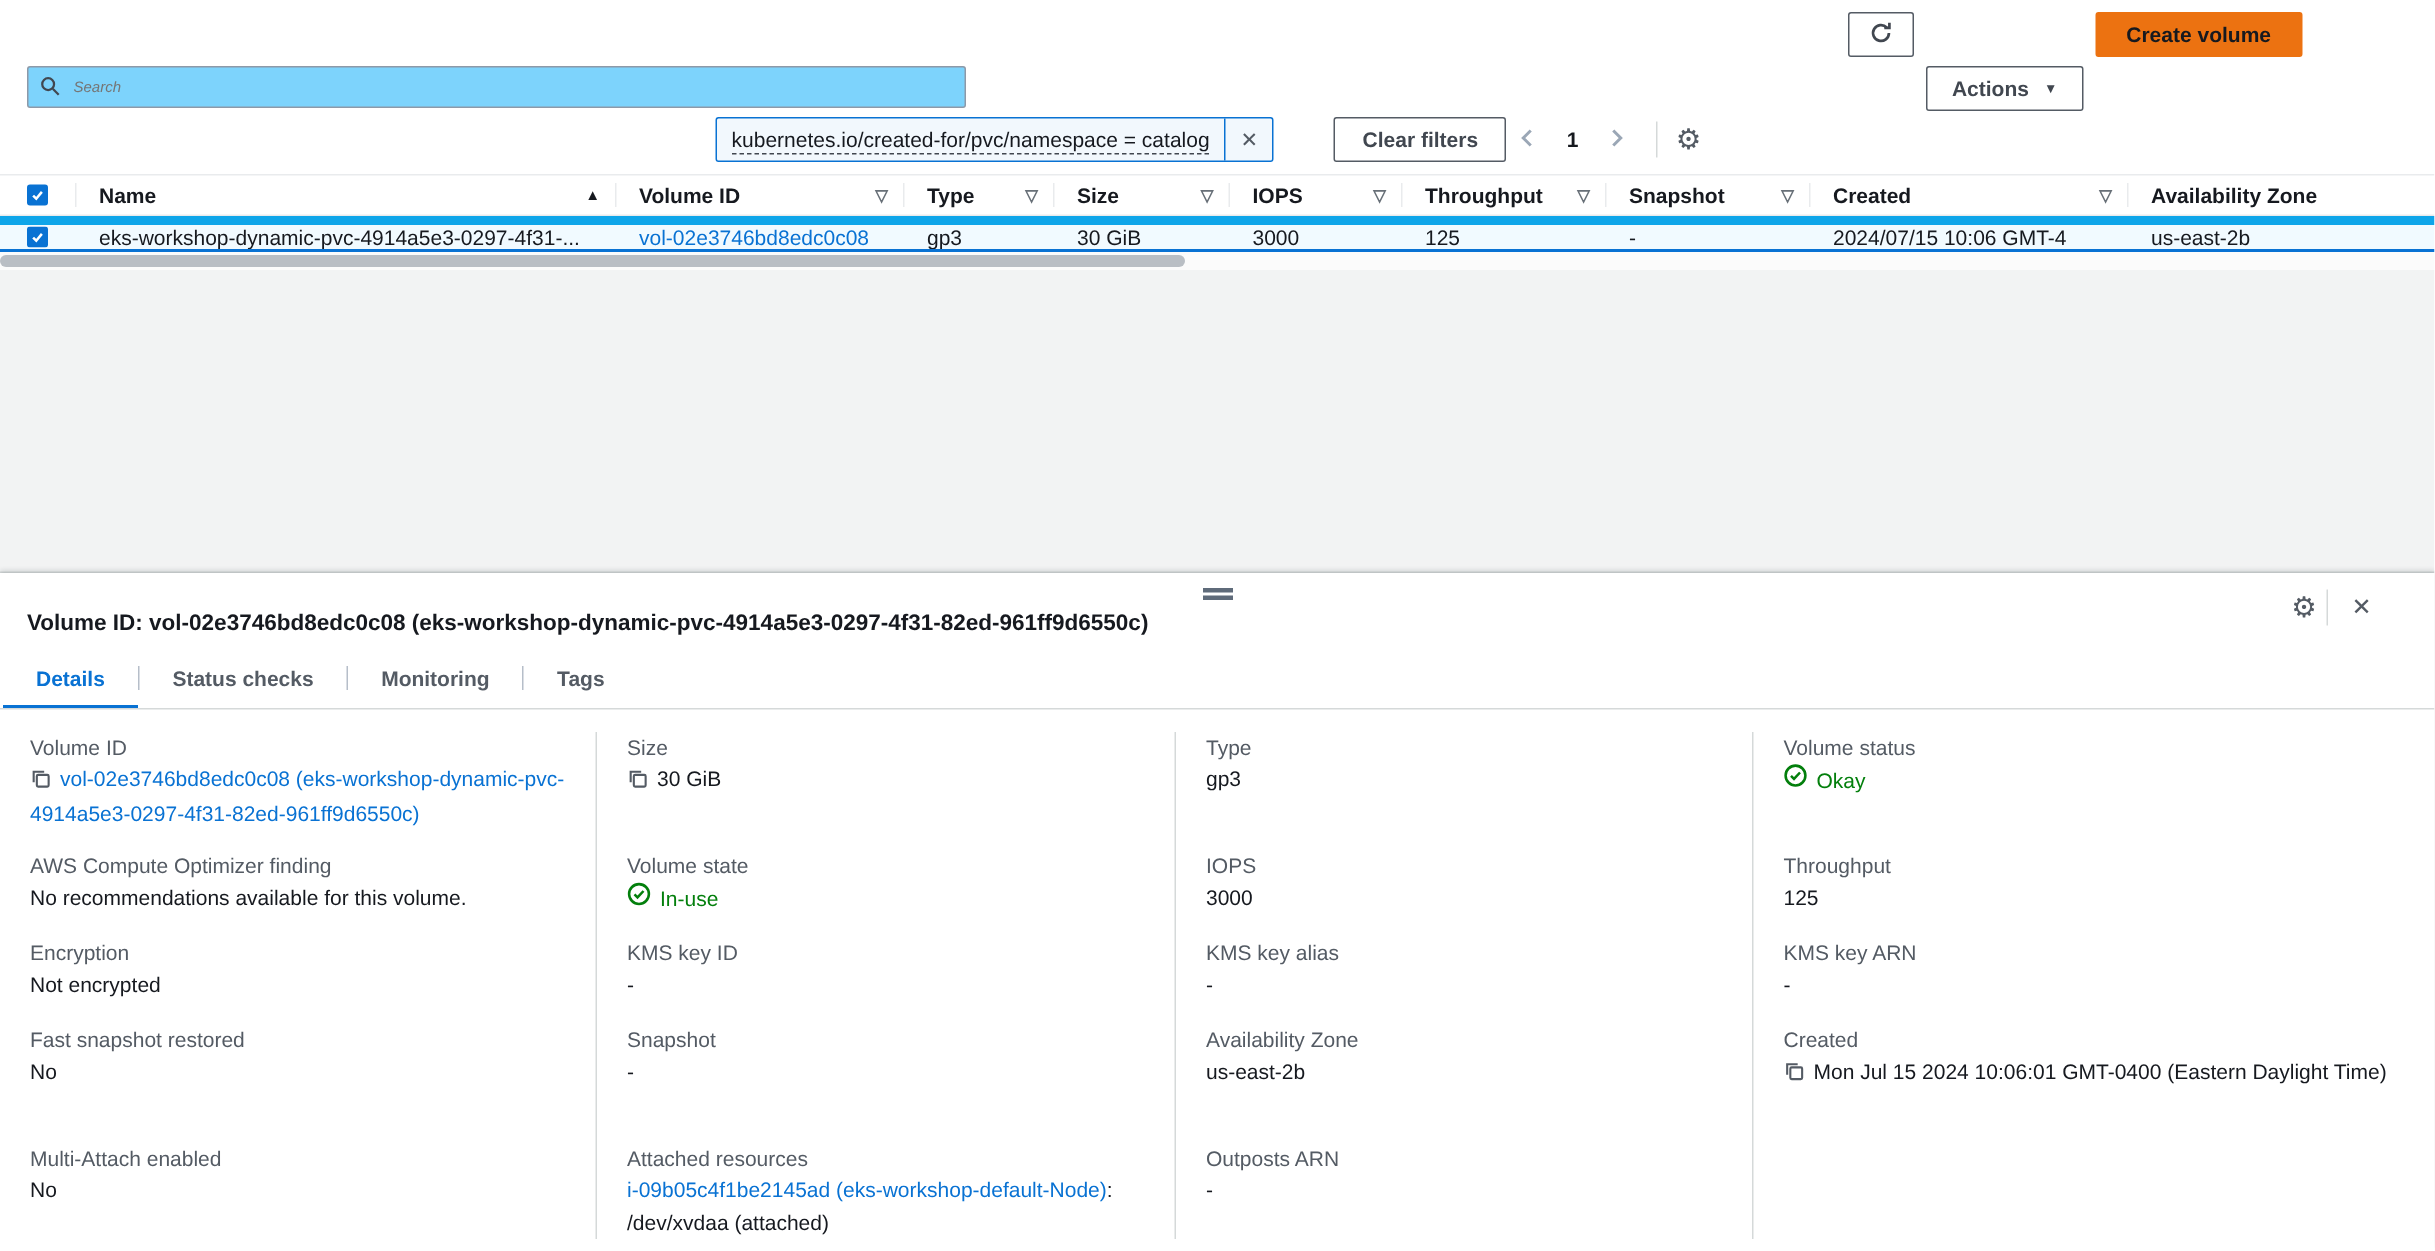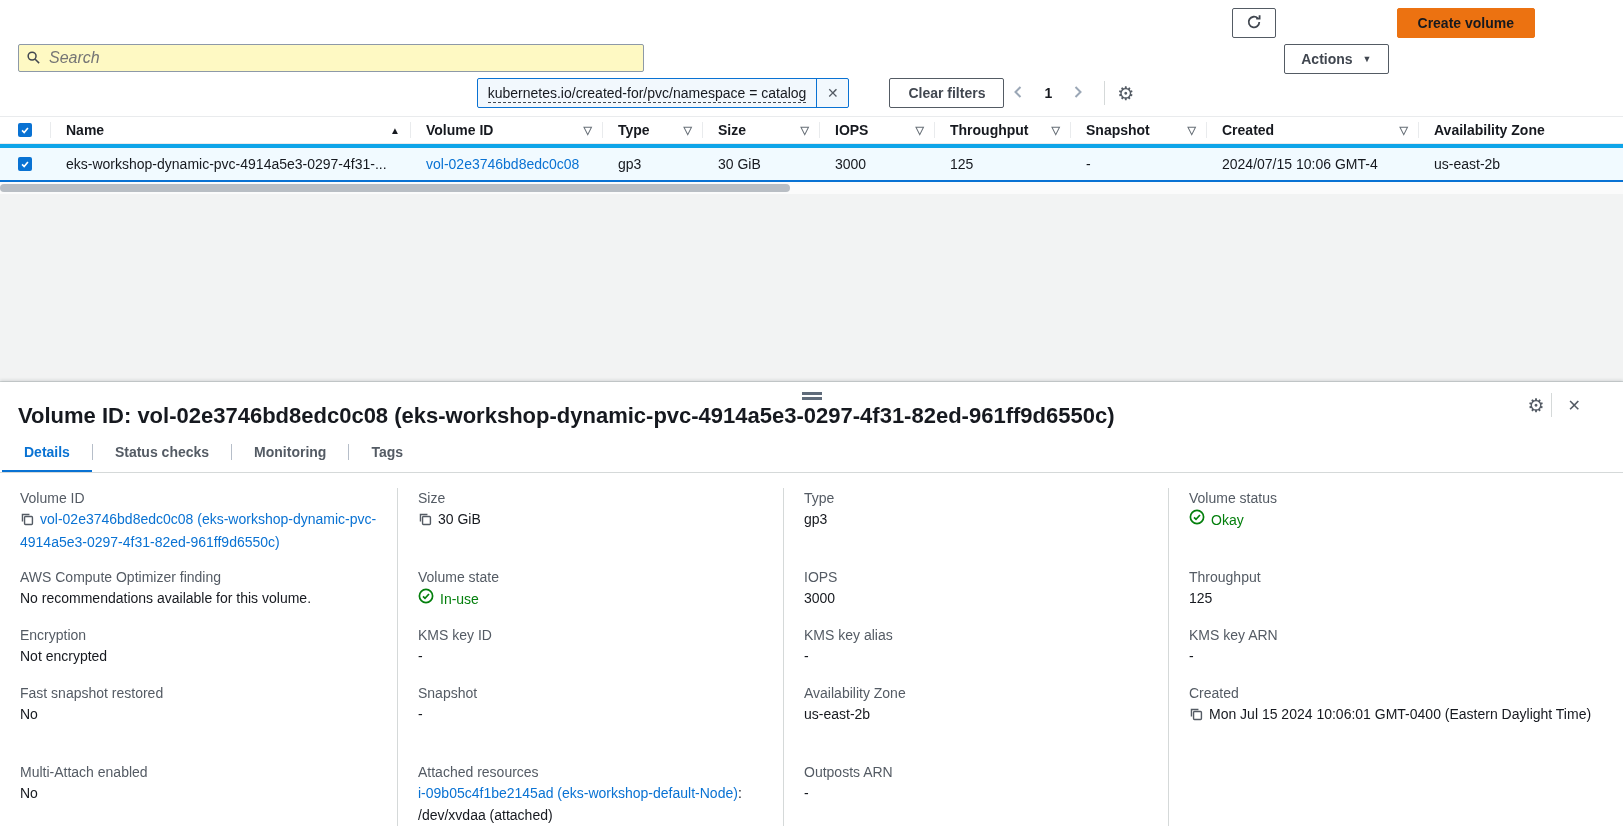--- a/index.html
+++ b/index.html
@@ -21,21 +21,21 @@
          font-weight:700; color:#414750; font-size:14px; display:inline-flex;
          align-items:center; justify-content:center; cursor:pointer; font-family:inherit; }
   .btn-icon { width:44px; }
   .btn-actions { padding:0 16px; gap:10px;margin-top:36px; }
   .caret { font-size:9px; color:#414750; }
   .btn-primary { background:#ec7211; border-color:#ec7211; color:#16191f; padding:0 20px; }
   
   .search-row { margin-top:2px; }
   .search-box { position:relative; width:626px; }
   .search-box input { width:100%; height:28px; border:1px solid #8d99a8; border-radius:2px;
-       padding:0 8px 0 30px; font-style:italic; color:#687078; font-size:16px; font-family:inherit; background:#fef9c3; }
+       padding:0 8px 0 30px; font-style:italic; color:#687078; font-size:10px; font-family:inherit; background:#7dd3fc; }
   .search-glyph { position:absolute; left:8px; top:6px; }
   
   .filter-row { display:flex; justify-content:center; align-items:center; margin-top:6px; padding-bottom:8px; }
   .filter-left { display:flex; align-items:center; gap:40px; }
   .token { display:flex; align-items:stretch; border:1px solid #0972d3; border-radius:2px; background:#f2f8fd; height:30px; }
   .token-label { padding:0 10px; display:flex; align-items:center; }
   .token-label span { border-bottom:1px dashed #414750; line-height:18px; }
   .token-x { width:32px; display:flex; align-items:center; justify-content:center; border-left:1px solid #0972d3;
              color:#545b64; font-size:14px; cursor:pointer; }
   .btn-clear { padding:0 18px; }
@@ -45,41 +45,41 @@
   .pg-divider { width:1px; height:24px; background:#d5d9d9; margin:0 8px; }
   .gear { font-size:19px; color:#545b64; cursor:pointer; line-height:1; }
   
   .tbl { width:100%; }
   .tbl-header { display:flex; height:28px; border-top:1px solid #e9ebed; border-bottom:1px solid #e9ebed; align-items:center; }
   .th { display:flex; align-items:center; justify-content:space-between; padding:0 10px 0 16px;
         font-weight:700; height:100%; position:relative; cursor:pointer; }
   .th:not(.col-check)::before { content:""; position:absolute; left:0; top:5px; bottom:5px; width:1px; background:#e9ebed; }
   .sort-asc { font-size:10px; color:#16191f; }
   .sortable { font-size:11px; color:#687078; }
-  .tbl-row { display:flex; height:38px; align-items:center; background:#f1faff;
-             border-top:4px solid #0ea5e9; border-bottom:2px solid #0972d3; }
+  .tbl-row { display:flex; height:24px; align-items:center; background:#f1faff;
+             border-top:6px solid #0ea5e9; border-bottom:2px solid #0972d3; }
   .td { padding:0 10px 0 16px; white-space:nowrap; overflow:hidden; }
   .col-check { width:50px; display:flex; align-items:center; justify-content:center; padding:0; }
   .col-name { width:360px;align-items:center; } .col-volid { width:192px; } .col-type { width:100px; }
   .col-size { width:117px; } .col-iops { width:115px; } .col-tp { width:136px; }
   .col-snap { width:136px; } .col-created { width:212px; } .col-az { flex:1; }
   .cb { width:14px; height:14px; background:#0972d3; border-radius:2px; display:inline-flex;
         align-items:center; justify-content:center; cursor:pointer; }
   a.link { color:#0972d3; text-decoration:none; cursor:pointer; }
   
   .hscroll { height:12px; background:#fbfbfb; position:relative; }
   .hscroll-thumb { position:absolute; left:0; top:2px; height:8px; width:790px; background:#b9bec4; border-radius:4px; cursor:pointer; }
   
   .gap { flex:1; background:#f2f3f3; border-bottom:1px solid #d5d9d9; }
   
   .panel { background:#fff; box-shadow:0 -2px 3px rgba(0,28,36,.12); position:relative; }
   .drag-handle { position:absolute; top:6px; left:50%; transform:translateX(-50%); cursor:row-resize; padding:2px; }
   .drag-handle i { display:block; width:20px; height:3px; background:#5f6b7a; margin:2px 0; }
   .panel-header { display:flex; justify-content:space-between; align-items:flex-start; padding:9px 18px 4px 18px; }
-  .panel-title { font-size:22px; font-weight:700; line-height:24px;margin-top:13px; }
+  .panel-title { font-size:15px; font-weight:700; line-height:24px;margin-top:13px; }
   .panel-icons { display:flex; align-items:center; gap:0; margin-right:14px; margin-top:2px; }
   .close-x { font-size:16px; color:#545b64; cursor:pointer; padding:0 10px; }
   .panel-icons .pg-divider { margin:0 6px; }
   
   .tabs { display:flex; align-items:stretch; border-bottom:1px solid #d5d9d9; padding-left:2px; height:41px; }
   .tab { padding:10px 22px; font-weight:700; color:#545b64; cursor:pointer; display:flex; align-items:center; }
   .tab.active { color:#0972d3; box-shadow:inset 0 -2px 0 #0972d3; }
   .tab-sep { width:1px; background:#b6bec9; margin:12px 0; }
   
   .panel-content { display:flex; padding-top:15px; padding-bottom:8px; }

